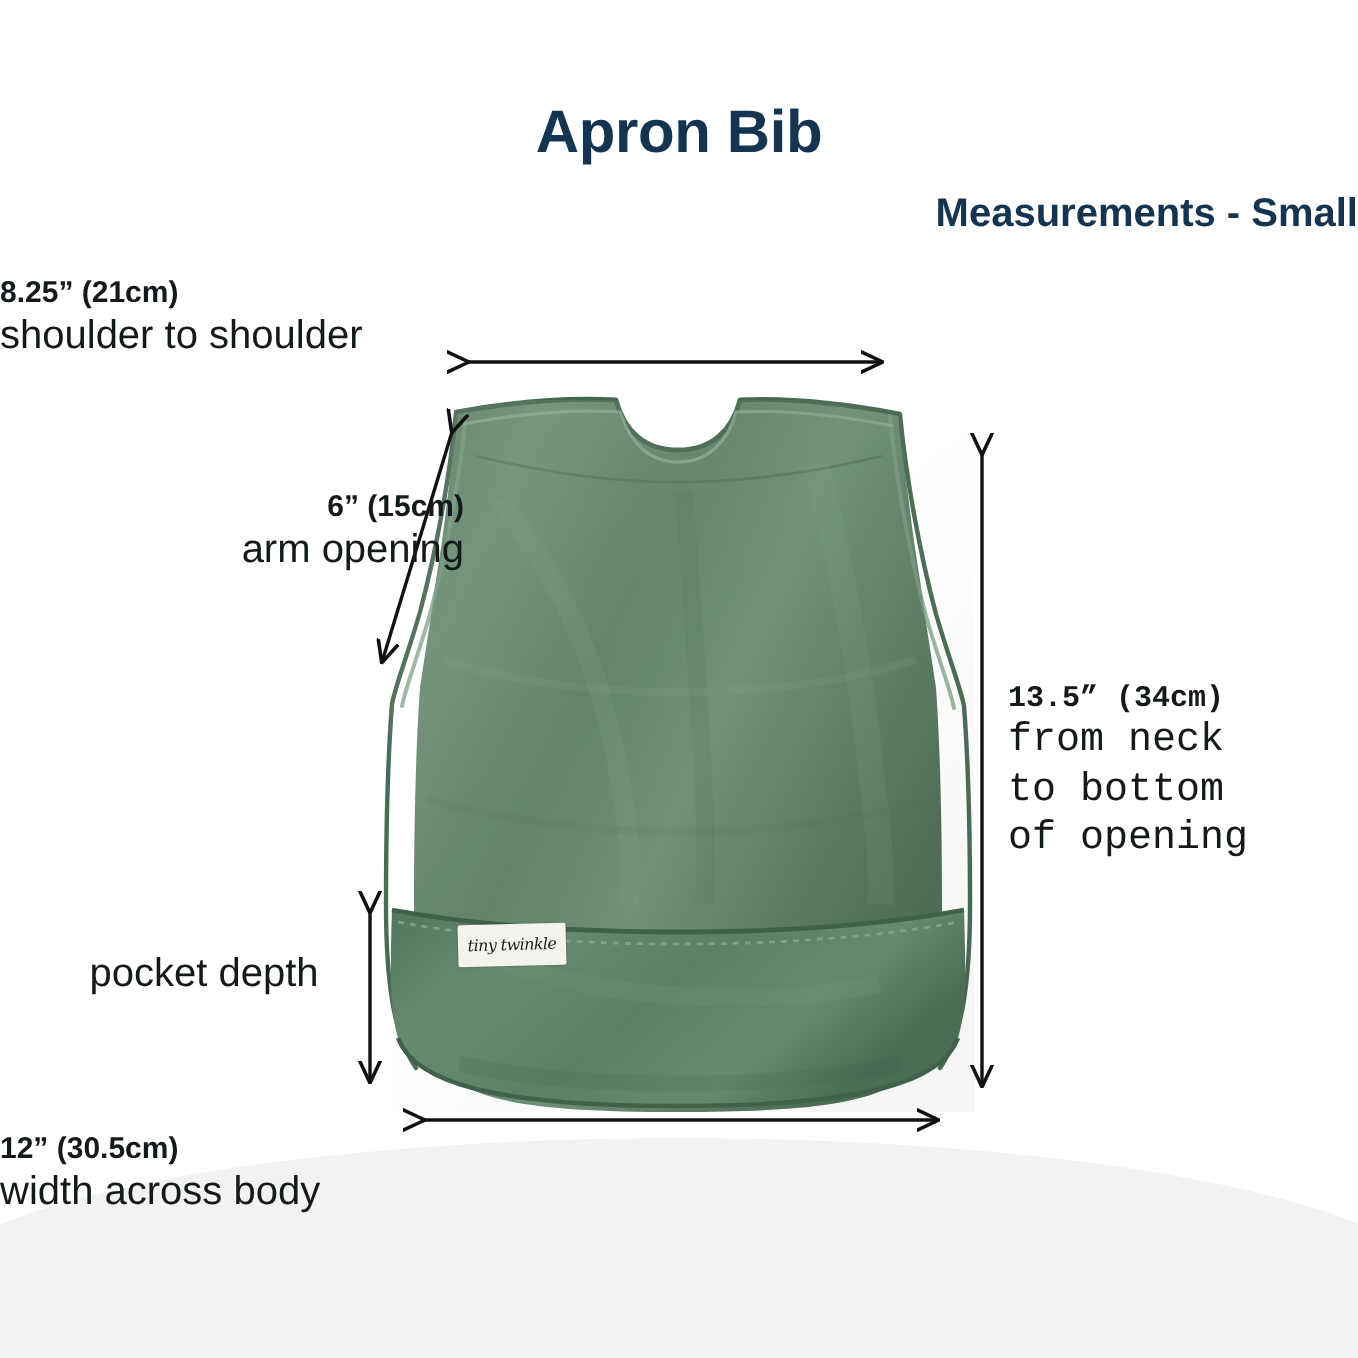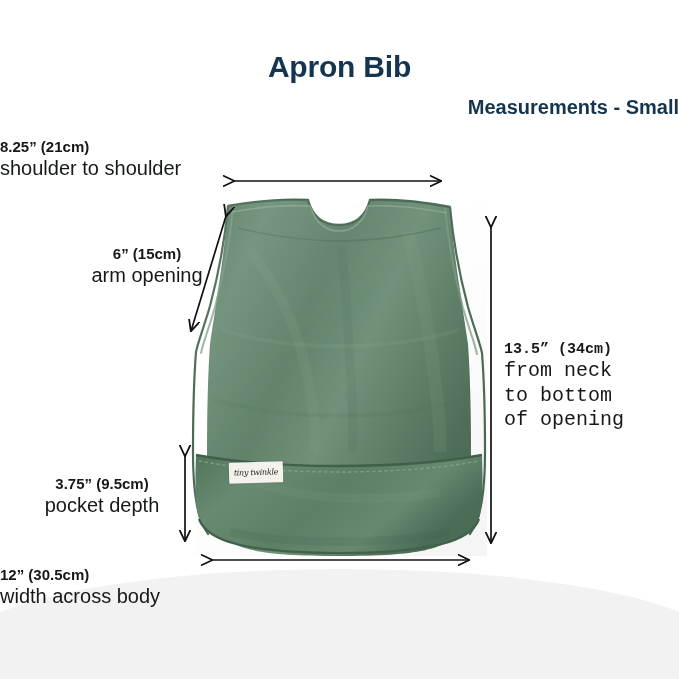--- a/index.html
+++ b/index.html
@@ -60,21 +60,21 @@
     font-size: 15px;
     font-weight: bold;
     white-space: nowrap;
   }
   .label .desc {
     font-size: 20px;
     font-weight: normal;
     white-space: nowrap;
   }
   .lbl-shoulder { left: 0; right: 0; top: 138px; }
-  .lbl-arm      { left: 62px; top: 245px; width: 170px; text-align: center; }
+  .lbl-arm      { left: 62px; top: 245px; width: 170px; text-align: right; }
   .lbl-height   { left: 504px; top: 341px; text-align: left; font-family: Liberation Mono, monospace; }
   .lbl-pocket   { left: 22px; top: 475px; width: 160px; text-align: center; }
   .lbl-width    { left: 0; right: 0; top: 566px; text-align: left; }
 
   
   .overlay {
     position: absolute;
     left: 0; top: 0;
     width: 679px;
     height: 679px;
@@ -253,21 +253,20 @@
   </div>
 
   <div class="label lbl-height">
     <div class="val">13.5” (34cm)</div>
     <div class="desc">from neck</div>
     <div class="desc">to bottom</div>
     <div class="desc">of opening</div>
   </div>
 
   <div class="label lbl-pocket">
-    <div class="val">3.75” (9.5cm)</div>
     <div class="desc">pocket depth</div>
   </div>
 
   <div class="label lbl-width">
     <div class="val">12” (30.5cm)</div>
     <div class="desc">width across body</div>
   </div>
 
 </div>
 

